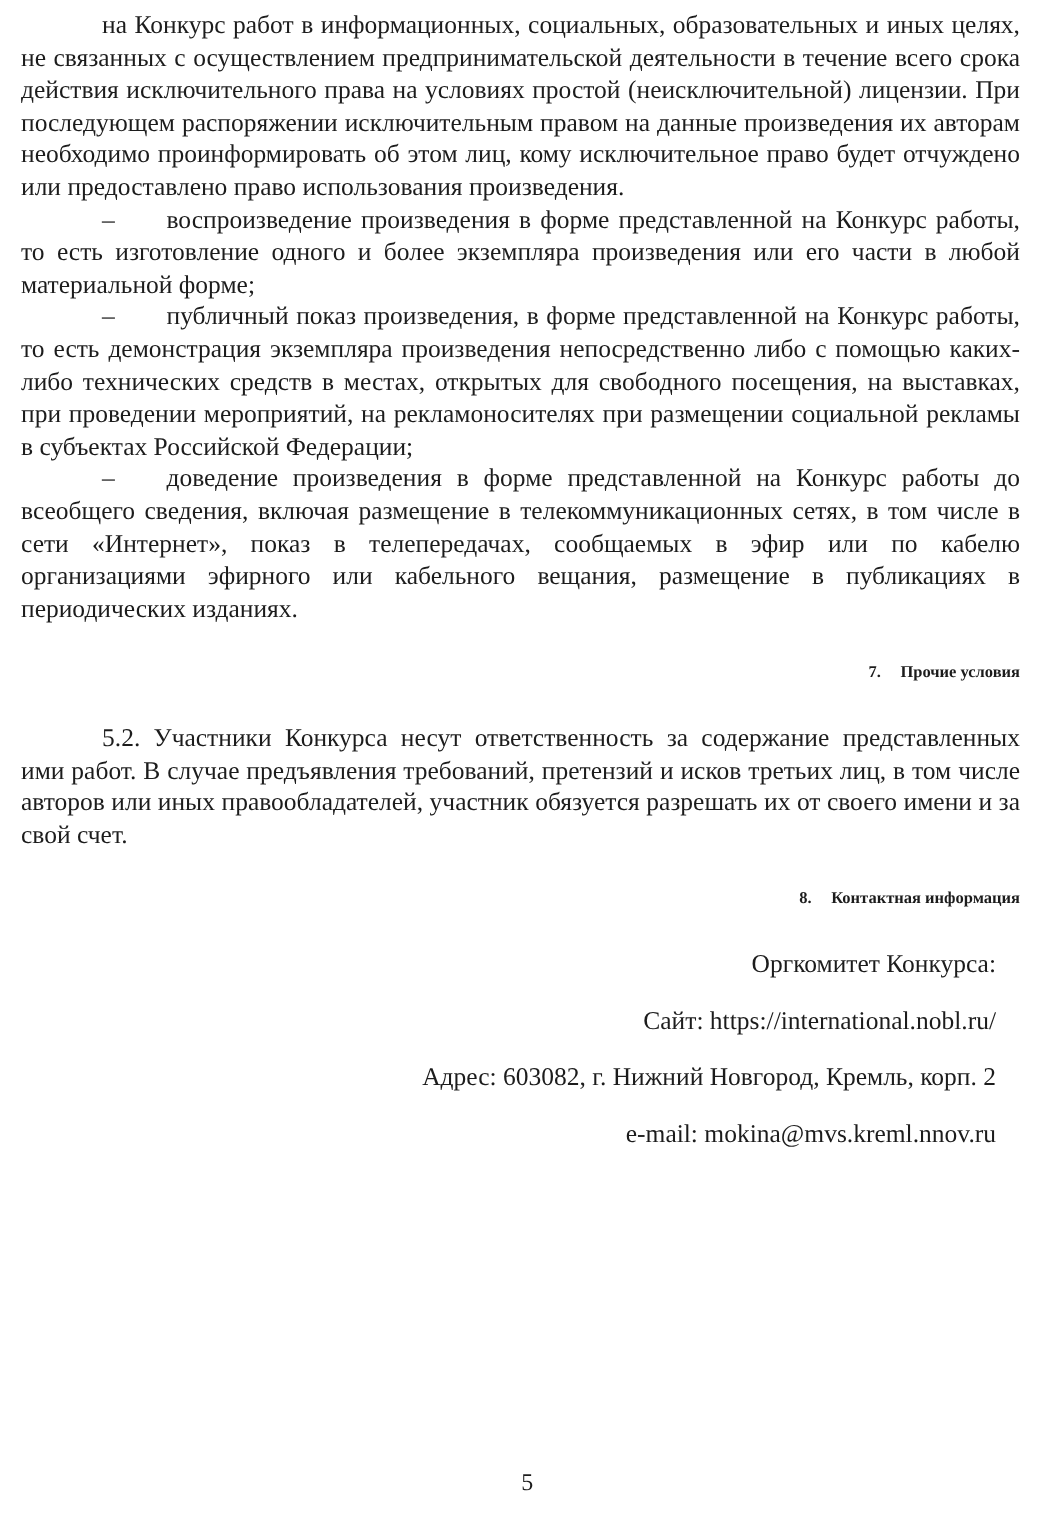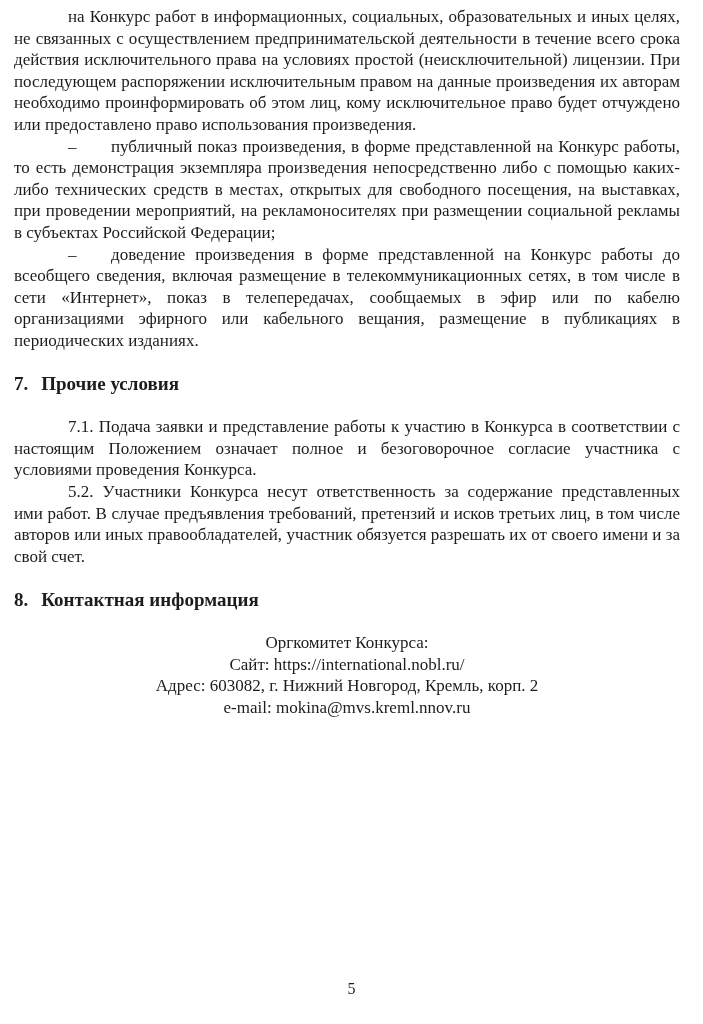--- a/index.html
+++ b/index.html
@@ -31,62 +31,62 @@
   .indent {
     text-indent: 54px;
   }
   .dash {
     display: inline-block;
     width: 43px;
     text-indent: 0;
   }
   h2.heading {
     margin: 21.6px 0 21.6px 0;
-    font-size: 19px;
+    font-size: 11px;
     line-height: 21.6px;
     font-weight: bold;
-    text-align: left;
+    text-align: right;
   }
   h2.heading .section-title {
     margin-left: 13px;
   }
   .contacts {
     margin-top: 0;
   }
   .contact-line {
-    margin: 0;
-    text-align: center;
+    margin: 16px;
+    text-align: right;
     white-space: nowrap;
   }
   .page-number {
     position: absolute;
     top: 978px;
     left: 0;
     width: 703px;
     text-align: center;
     font-size: 16px;
     line-height: 21.6px;
   }
 </style>
 </head>
 <body>
 
 <div class="page">
 
   <p class="para indent">на Конкурс работ в информационных, социальных, образовательных и иных целях, не связанных с осуществлением предпринимательской деятельности в течение всего срока действия исключительного права на условиях простой (неисключительной) лицензии. При последующем распоряжении исключительным правом на данные произведения их авторам необходимо проинформировать об этом лиц, кому исключительное право будет отчуждено или предоставлено право использования произведения.</p>
 
 
+  <p class="para indent"><span class="dash">–</span><span>воспроизведение произведения в форме представленной на Конкурс работы, то есть изготовление одного и более экземпляра произведения или его части в любой материальной форме;</span></p>
 
   <p class="para indent"><span class="dash">–</span><span>публичный показ произведения, в форме представленной на Конкурс работы, то есть демонстрация экземпляра произведения непосредственно либо с помощью каких-либо технических средств в местах, открытых для свободного посещения, на выставках, при проведении мероприятий, на рекламоносителях при размещении социальной рекламы в субъектах Российской Федерации;</span></p>
 
   <p class="para indent"><span class="dash">–</span><span>доведение произведения в форме представленной на Конкурс работы до всеобщего сведения, включая размещение в телекоммуникационных сетях, в том числе в сети «Интернет», показ в телепередачах, сообщаемых в эфир или по кабелю организациями эфирного или кабельного вещания, размещение в публикациях в периодических изданиях.</span></p>
 
   <h2 class="heading"><span class="section-number">7.</span><span class="section-title">Прочие условия</span></h2>
 
-  <p class="para indent">7.1. Подача заявки и представление работы к участию в Конкурса в соответствии с настоящим Положением означает полное и безоговорочное согласие участника с условиями проведения Конкурса.</p>
 
   <p class="para indent">5.2. Участники Конкурса несут ответственность за содержание представленных ими работ. В случае предъявления требований, претензий и исков третьих лиц, в том числе авторов или иных правообладателей, участник обязуется разрешать их от своего имени и за свой счет.</p>
 
   <h2 class="heading"><span class="section-number">8.</span><span class="section-title">Контактная информация</span></h2>
 
   <div class="contacts">
     <p class="contact-line">Оргкомитет Конкурса:</p>
     <p class="contact-line">Сайт: https://international.nobl.ru/</p>
     <p class="contact-line">Адрес: 603082, г. Нижний Новгород, Кремль, корп. 2</p>
     <p class="contact-line">e-mail: mokina@mvs.kreml.nnov.ru</p>

